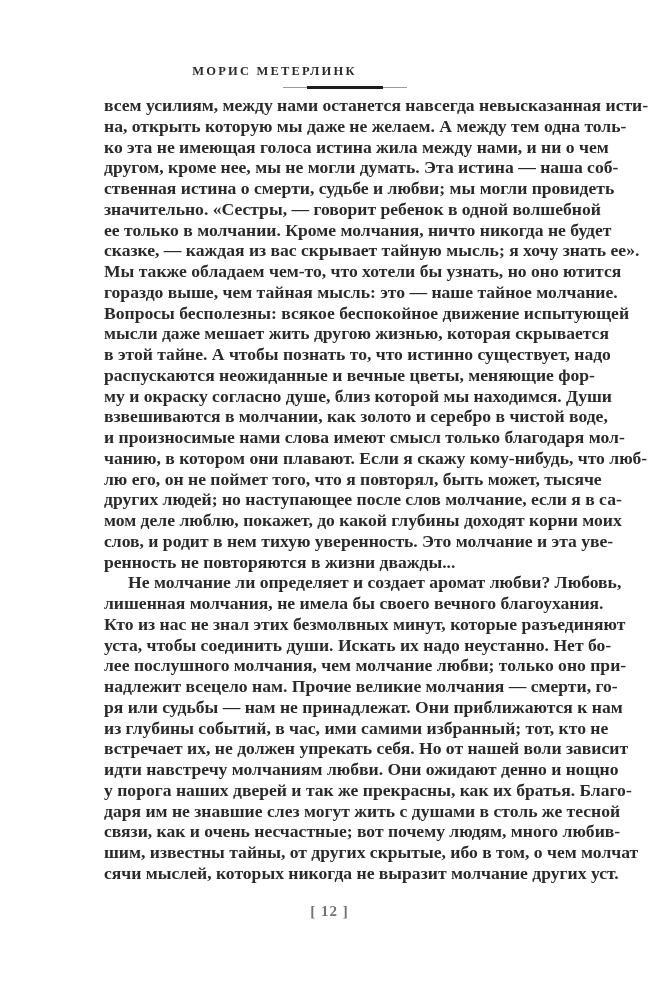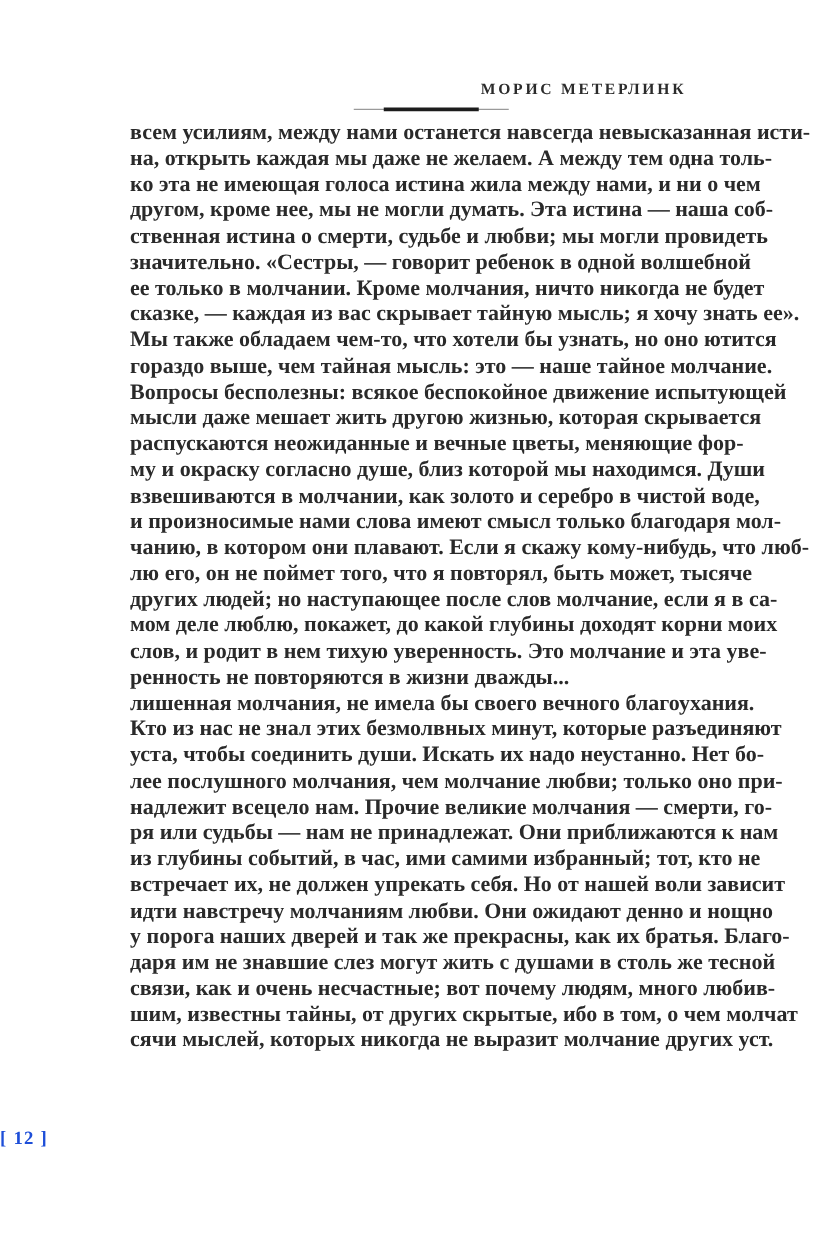--- a/index.html
+++ b/index.html
@@ -20,21 +20,21 @@
       left: 0; top: 0;
       width: 659px;
       height: 1000px;
       background: #ffffff;
     }
     .running-head {
       position: absolute;
       top: 64px;
       left: 0;
       width: 549px;
-      text-align: right;
+      text-align: center;
       font-family: "Liberation Serif", "DejaVu Serif", serif;
       font-weight: bold;
       font-size: 12.5px;
       letter-spacing: 2.2px;
       color: #2b2b2b;
     }
     .head-rule {
       position: absolute;
       top: 87px;
       left: 283px;
@@ -72,62 +72,65 @@
       text-align-last: left;
     }
     .line.indent {
       text-indent: 24px;
     }
     .folio {
       position: absolute;
       top: 903px;
       left: 0;
       width: 659px;
+      text-align: center;
       font-weight: bold;
       font-size: 15px;
-      color: #1d4ed8;
+      color: #737373;
       letter-spacing: 1px;
     }
   </style>
 </head>
 <body>
 
 <div class="page">
 
   <div class="running-head">МОРИС МЕТЕРЛИНК</div>
 
   <div class="head-rule">
     <div class="thick"></div>
   </div>
 
   <div class="body-text">
 
     <span class="line">всем усилиям, между нами останется навсегда невысказанная исти-</span>
-    <span class="line">на, открыть каждая мы даже не желаем. А между тем одна толь-</span>
+    <span class="line">на, открыть которую мы даже не желаем. А между тем одна толь-</span>
     <span class="line">ко эта не имеющая голоса истина жила между нами, и ни о чем</span>
     <span class="line">другом, кроме нее, мы не могли думать. Эта истина — наша соб-</span>
     <span class="line">ственная истина о смерти, судьбе и любви; мы могли провидеть</span>
     <span class="line">значительно. «Сестры, — говорит ребенок в одной волшебной</span>
     <span class="line">ее только в молчании. Кроме молчания, ничто никогда не будет</span>
     <span class="line">сказке, — каждая из вас скрывает тайную мысль; я хочу знать ее».</span>
     <span class="line">Мы также обладаем чем-то, что хотели бы узнать, но оно ютится</span>
     <span class="line">гораздо выше, чем тайная мысль: это — наше тайное молчание.</span>
     <span class="line">Вопросы бесполезны: всякое беспокойное движение испытующей</span>
     <span class="line">мысли даже мешает жить другою жизнью, которая скрывается</span>
+    <span class="line">в этой тайне. А чтобы познать то, что истинно существует, надо</span>
     <span class="line">распускаются неожиданные и вечные цветы, меняющие фор-</span>
     <span class="line">му и окраску согласно душе, близ которой мы находимся. Души</span>
     <span class="line">взвешиваются в молчании, как золото и серебро в чистой воде,</span>
     <span class="line">и произносимые нами слова имеют смысл только благодаря мол-</span>
     <span class="line">чанию, в котором они плавают. Если я скажу кому-нибудь, что люб-</span>
     <span class="line">лю его, он не поймет того, что я повторял, быть может, тысяче</span>
     <span class="line">других людей; но наступающее после слов молчание, если я в са-</span>
     <span class="line">мом деле люблю, покажет, до какой глубины доходят корни моих</span>
     <span class="line">слов, и родит в нем тихую уверенность. Это молчание и эта уве-</span>
     <span class="line last">ренность не повторяются в жизни дважды...</span>
 
+    <span class="line indent">Не молчание ли определяет и создает аромат любви? Любовь,</span>
     <span class="line">лишенная молчания, не имела бы своего вечного благоухания.</span>
     <span class="line">Кто из нас не знал этих безмолвных минут, которые разъединяют</span>
     <span class="line">уста, чтобы соединить души. Искать их надо неустанно. Нет бо-</span>
     <span class="line">лее послушного молчания, чем молчание любви; только оно при-</span>
     <span class="line">надлежит всецело нам. Прочие великие молчания — смерти, го-</span>
     <span class="line">ря или судьбы — нам не принадлежат. Они приближаются к нам</span>
     <span class="line">из глубины событий, в час, ими самими избранный; тот, кто не</span>
     <span class="line">встречает их, не должен упрекать себя. Но от нашей воли зависит</span>
     <span class="line">идти навстречу молчаниям любви. Они ожидают денно и нощно</span>
     <span class="line">у порога наших дверей и так же прекрасны, как их братья. Благо-</span>

